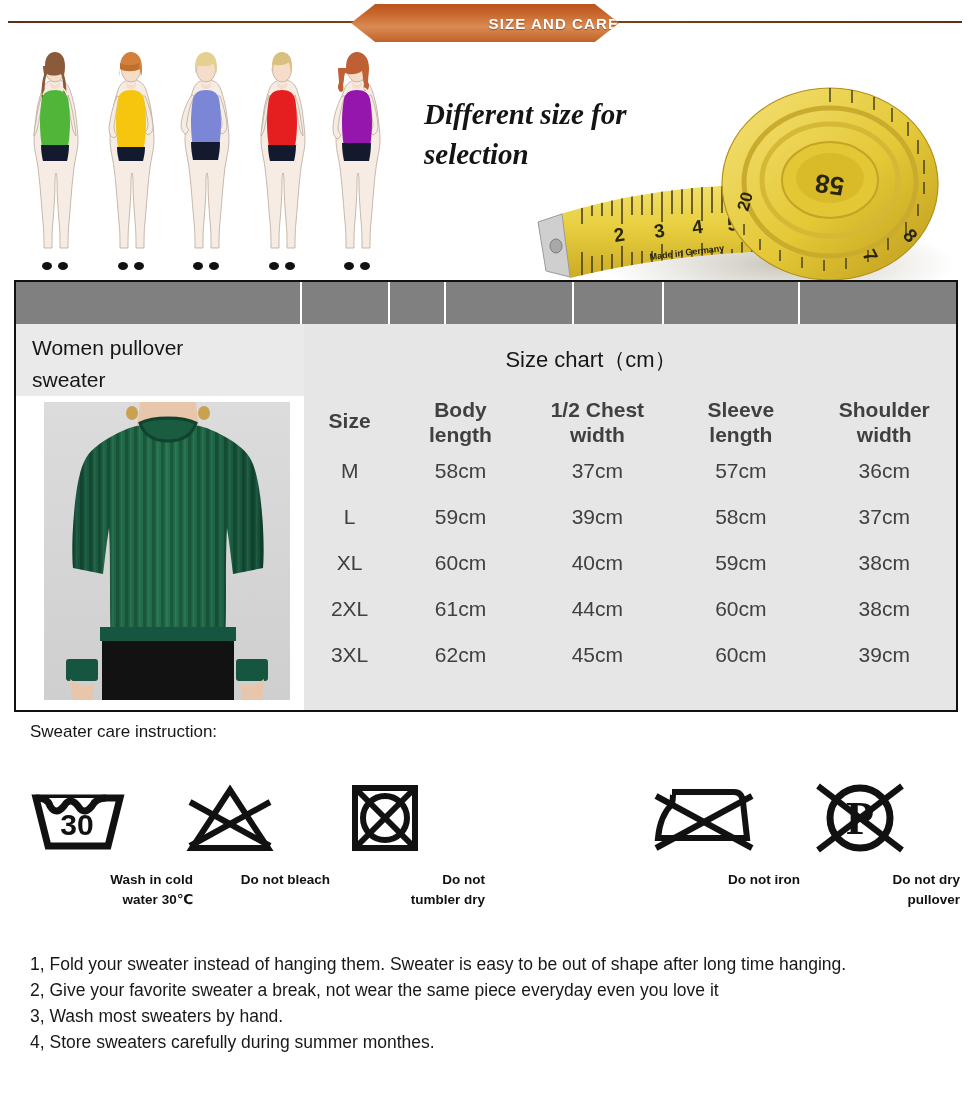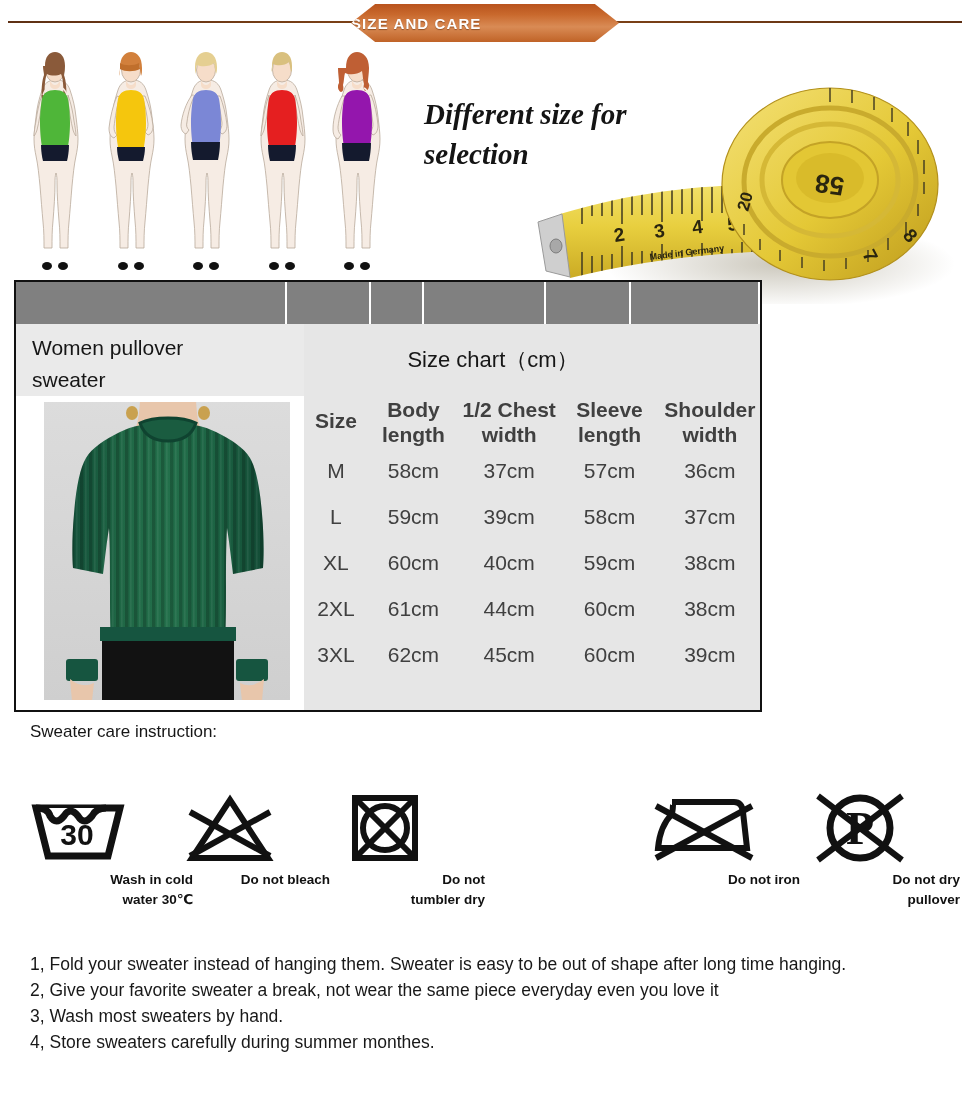--- a/index.html
+++ b/index.html
@@ -10,40 +10,40 @@
   }
   
   .banner-wrap{position:absolute;left:0;top:0;width:970px;height:46px;}
   .banner-rule{position:absolute;top:21px;left:8px;width:954px;height:2px;
     background:linear-gradient(to right,#5e3014,#7a4016 35%,#7a4016 65%,#5e3014);}
   .banner-tag{
     position:absolute;left:351px;top:4px;width:268px;height:38px;
     background:linear-gradient(180deg,#b9531d 0%,#c9692d 28%,#d98b55 60%,#c06327 100%);
     -webkit-clip-path:polygon(0 50%,9% 0,91% 0,100% 50%,91% 100%,9% 100%);
     clip-path:polygon(0 50%,9% 0,91% 0,100% 50%,91% 100%,9% 100%);
-    display:flex;align-items:center;justify-content:flex-start;
+    display:flex;align-items:center;justify-content:flex-end;
   }
   .banner-tag span{
     color:#fff;font-weight:bold;font-size:15px;letter-spacing:1.1px;
     text-shadow:0 1px 1px rgba(90,40,10,.55);
   }
   
   .hero{position:absolute;left:0;top:44px;width:970px;height:232px;}
   .figures{position:absolute;left:22px;top:2px;width:368px;height:226px;display:flex;
     align-items:flex-end;justify-content:space-between;}
   .fig{position:relative;width:66px;height:222px;}
   .hero-title{
     position:absolute;left:424px;top:50px;width:330px;
     font-family:"Liberation Serif","DejaVu Serif",serif;
     font-weight:bold;font-size:29px;line-height:1.38;color:#141414;z-index:4;font-style:italic;
   }
   .tape{position:absolute;left:530px;top:20px;width:440px;height:240px;}
   
   .chart{
-    position:absolute;left:14px;top:280px;width:748px;height:432px;
+    position:absolute;left:14px;top:280px;width:944px;height:432px;
     border:2px solid #111;box-sizing:border-box;background:#fff;
   }
   .chart-head{display:flex;height:42px;background:#808080;}
   .chart-head div{height:100%;border-right:2px solid #fff;box-sizing:border-box;}
   .chart-head div:last-child{border-right:none;}
   .chart-body{display:flex;height:386px;}
   .col-left{width:288px;box-sizing:border-box;}
   .left-title{
     background:#eaeaea;height:72px;box-sizing:border-box;padding:8px 0 0 16px;
     font-size:21px;line-height:1.5;color:#161616;
@@ -59,21 +59,21 @@
   table.sz th,table.sz td{
     font-size:21px;color:#404040;text-align:center;padding:0;height:46px;vertical-align:middle;
   }
   table.sz th{font-weight:bold;vertical-align:top;line-height:1.18;padding-top:2px;}
   table.sz th:first-child{vertical-align:middle;padding-top:0;}
   col.c1{width:14%}col.c2{width:20%}col.c3{width:22%}col.c4{width:22%}col.c5{width:22%}
   
   .care-title{position:absolute;left:30px;top:722px;font-size:17px;color:#161616;}
   .care-row{position:absolute;left:20px;top:782px;width:940px;height:150px;}
   .care-item{position:absolute;top:0;}
-  .care-ico{height:82px;display:flex;align-items:flex-end;}
+  .care-ico{height:82px;display:flex;align-items:flex-start;}
   .care-lbl{font-size:13.5px;font-weight:bold;line-height:1.45;color:#111;margin-top:6px;text-align:right;}
   
   .tips{position:absolute;left:30px;top:952px;width:900px;font-size:17.5px;
     line-height:1.42;color:#181818;}
   .tips p{margin:0 0 1px 0;}
 </style>
 </head>
 <body>
 
 <div class="banner-wrap">

